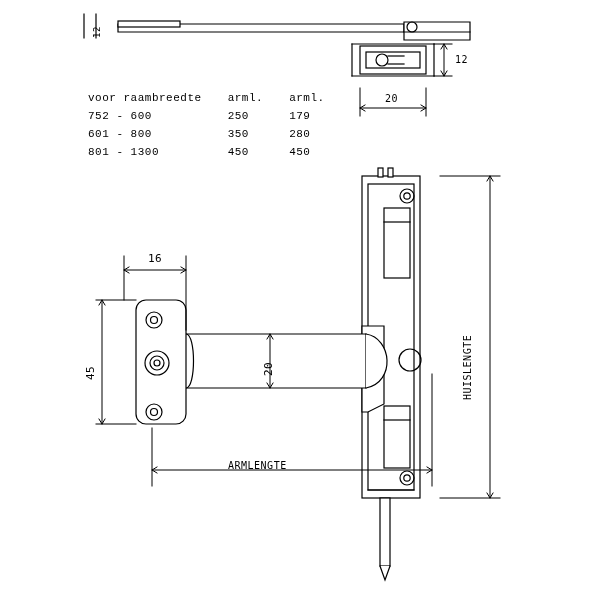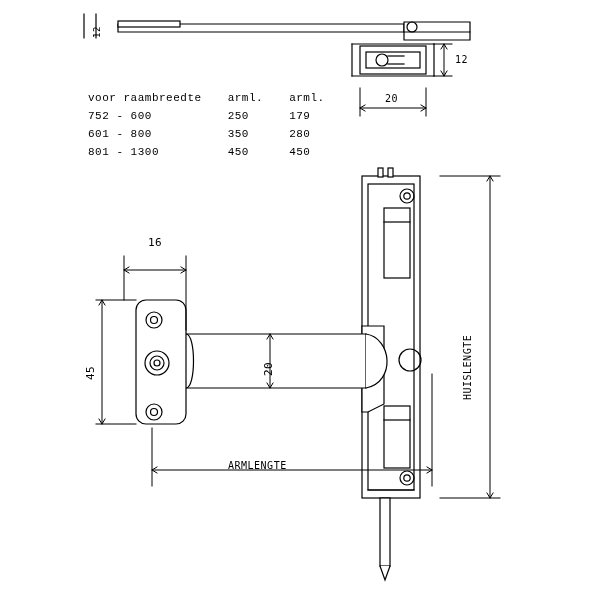--- a/index.html
+++ b/index.html
@@ -222,21 +222,21 @@
         <td class="c3">280</td>
       </tr>
       <tr>
         <td class="c1">801 - 1300</td>
         <td class="c2">450</td>
         <td class="c3">450</td>
       </tr>
     </tbody>
   </table>
 
-  <div class="txt" style="left:148px; top:228px;">16</div>
+  <div class="txt" style="left:148px; top:244px;">16</div>
 
   <div class="txt rot90" style="left:84px; top:372px;">45</div>
 
   <div class="txt rot90" style="left:262px; top:368px;">20</div>
 
   <div class="txt small" style="left:228px; top:452px;">ARMLENGTE</div>
 
   <div class="txt small rot90" style="left:462px; top:392px;">HUISLENGTE</div>
 
 </div>

